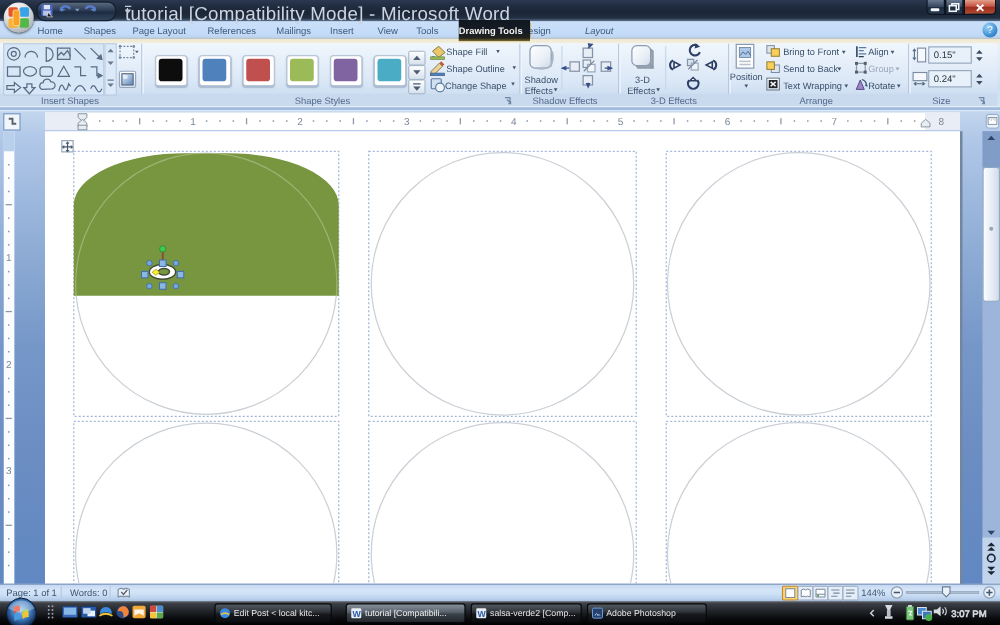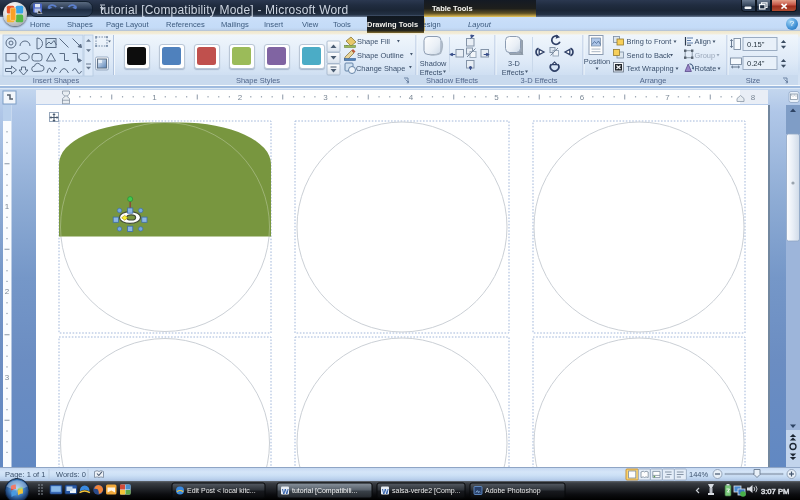--- a/index.html
+++ b/index.html
@@ -1,20 +1,20 @@
 <!DOCTYPE html>
 <html><head><meta charset="utf-8"><style>
 html,body{margin:0;padding:0;}
 #root{position:relative;width:800px;height:500px;overflow:hidden;font-family:"Liberation Sans",sans-serif;background:#8ea6c6;}
 .abs{position:absolute;}
 
 #titlebar{left:0;top:0;width:800px;height:17px;background:linear-gradient(#2b3850 0%,#202c40 30%,#1b2636 60%,#233043 85%,#4c5d76 96%,#7e8fa6 100%);}
 #orb{left:3px;top:2px;width:24px;height:24px;border-radius:50%;background:radial-gradient(circle at 40% 30%,#fdfdfd 0%,#e8e8e8 35%,#b9bcc0 70%,#8f9499 100%);box-shadow:0 1px 2px rgba(0,0,0,.6);z-index:50;}
 #qat{left:29px;top:1px;width:62px;height:14px;border-radius:7px;background:linear-gradient(#5a6a80,#2c3c54 45%,#1d2c42 55%,#32455e);border:1px solid #122030;z-index:40;}
-#title{left:100px;top:3px;width:280px;height:12px;color:#ccd4e0;font-size:12px;letter-spacing:0.2px;text-align:left;white-space:nowrap;z-index:30;}
+#title{left:100px;top:3px;width:280px;height:12px;color:#ccd4e0;font-size:15px;letter-spacing:0.2px;text-align:left;white-space:nowrap;z-index:30;}
 
 #ctxdraw{left:367px;top:16px;width:57px;height:17px;background:linear-gradient(#10171f 0%,#161d27 60%,#23231c 85%,#6e5e2c 97%,#a58e42 100%);color:#f4f2ec;font-size:7.5px;font-weight:bold;line-height:18px;z-index:31;}
 #ctxtable{left:424px;top:0;width:112px;height:17px;background:linear-gradient(#141a24 0%,#1e1f1c 50%,#5c4f24 78%,#b89a44 92%,#e8cc64 100%);color:#fbfaf4;font-size:7.5px;font-weight:bold;text-align:left;line-height:18px;text-indent:8px;z-index:31;}
 
 .winbtn{top:0;height:12px;border:1px solid #0c141f;border-top:none;box-sizing:border-box;z-index:40;color:#e8edf4;}
 #btnmin{left:741px;width:15px;border-bottom-left-radius:4px;background:linear-gradient(#6a7a90,#36465c 50%,#1c2a3e 55%,#2a3a50);}
 #btnmax{left:756px;width:15px;background:linear-gradient(#6a7a90,#36465c 50%,#1c2a3e 55%,#2a3a50);}
 #btnclose{left:771px;width:26px;border-bottom-right-radius:4px;background:linear-gradient(#e4a08a 0%,#c55545 45%,#9c2e1e 55%,#b04b30 100%);}
 
 #tabrow{left:0;top:17px;width:800px;height:14px;background:linear-gradient(#cadff9 0%,#c4dbf7 75%,#bdd2ec 92%,#b2bcc6 100%);}
@@ -31,21 +31,20 @@
 #docarea{left:0;top:89px;width:800px;height:378px;background:linear-gradient(#c3d6ee 0%,#b0c7e8 6%,#8dabd4 30%,#7597c8 50%,#6b8dc2 72%,#6188c2 100%);overflow:hidden;}
 
 #statusbar{left:0;top:467px;width:800px;height:14px;background:linear-gradient(#c6d9f2 0%,#d5e5f8 30%,#cde1f6 55%,#bad0ec 85%,#a9c0e0 100%);border-top:1px solid #8fa5c5;box-sizing:border-box;}
 
 #taskbar{left:0;top:481px;width:800px;height:19px;background:linear-gradient(#63686e 0%,#3a3e44 10%,#22252a 40%,#0c0d10 70%,#000 100%);}
 </style></head>
 <body>
 <div id="root">
   <div class="abs" id="titlebar"></div>
   <div class="abs" id="ctxdraw">Drawing Tools</div>
-  <div class="abs" id="ctxtable">Table Tools</div>
   <div class="abs" id="title">tutorial [Compatibility Mode]  -  Microsoft Word</div>
   <div class="abs" id="qat"></div>
   <div class="abs" id="orb"></div>
   <svg class="abs" style="left:0;top:0;z-index:60;" width="180" height="30" viewBox="0 0 180 30">
     <g transform="translate(15,14)">
       <rect x="-8.2" y="-8.2" width="7.6" height="7.6" rx="1.5" fill="#e8542a"></rect>
       <rect x="0.6" y="-8.2" width="7.6" height="7.6" rx="1.5" fill="#38a3e8"></rect>
       <rect x="-8.2" y="0.6" width="7.6" height="7.6" rx="1.5" fill="#f8b332"></rect>
       <rect x="0.6" y="0.6" width="7.6" height="7.6" rx="1.5" fill="#52b948"></rect>
       <rect x="-4.6" y="-6" width="5.4" height="12.4" rx="1.2" fill="#f8a028" stroke="#fdd89a" stroke-width="0.7"></rect>

